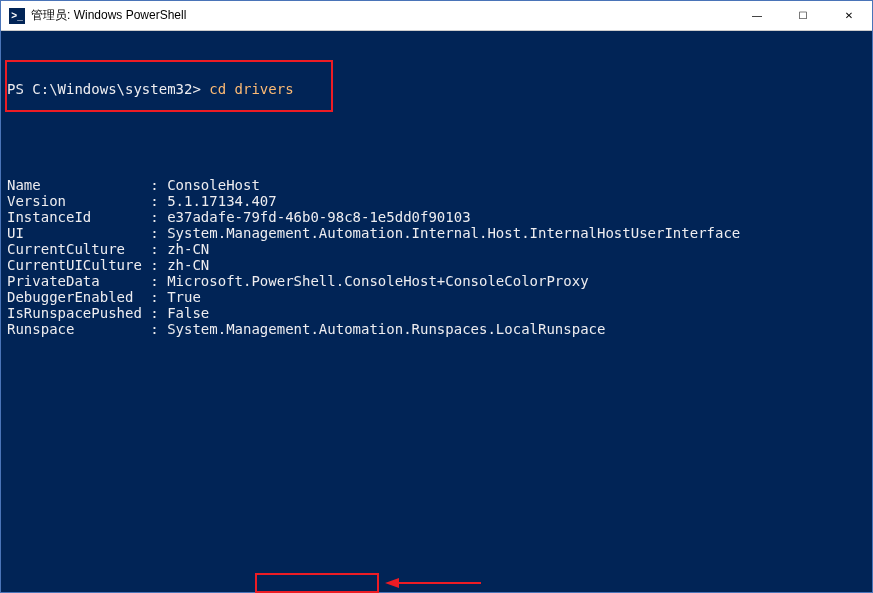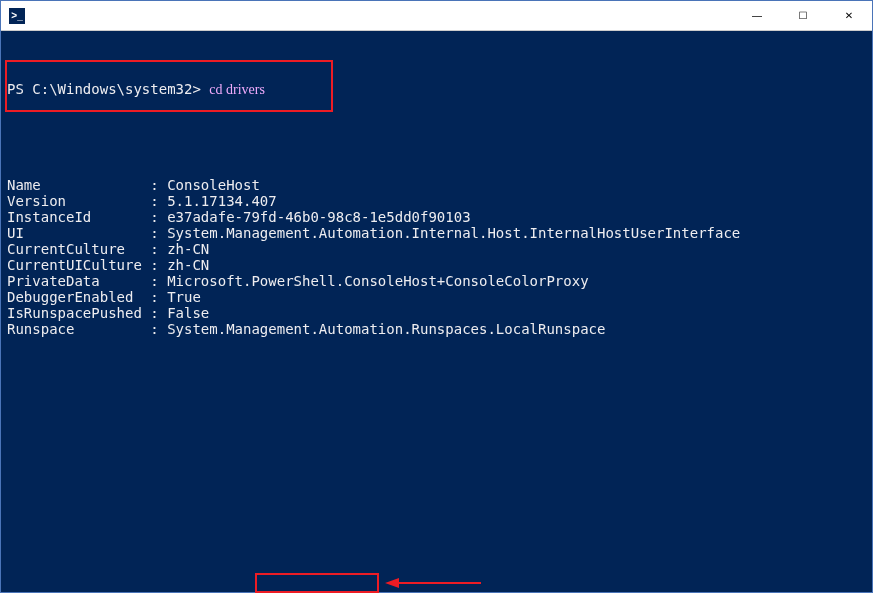--- a/index.html
+++ b/index.html
@@ -32,21 +32,21 @@
   .terminal {
     flex: 1; background: #012456; color: #eeedf0;
     font-family: "NSimSun","SimSun","Consolas",monospace;
     font-size: 14px; line-height: 16px;
     padding: 2px 6px 6px 6px;
     overflow: hidden; position: relative;
     white-space: pre;
   }
   .line { height: 16px; }
   .prompt { color: #eeedf0; }
-  .cmd { color: #f0abfc; font-family: Liberation Serif, serif; }
+  .cmd { color: #fdba74; }
   .hl-box1 {
     position: absolute;
     left: 4px; top: 59px;
     width: 328px; height: 52px;
     border: 2px solid #ed1c24;
     pointer-events: none;
   }
   .hl-box2 {
     position: absolute;
     left: 254px; top: 572px;
@@ -60,20 +60,21 @@
     width: 96px; height: 16px;
     pointer-events: none;
   }
 </style>
 </head>
 <body>
 
 <div class="window">
   <div class="titlebar">
     <span class="icon">&gt;_</span>
+    <span class="title">管理员: Windows PowerShell</span>
     <span class="spacer"></span>
     <span class="winbtn">—</span>
     <span class="winbtn">☐</span>
     <span class="winbtn close">✕</span>
   </div>
 
   <div class="terminal">
 <div class="line"></div>
 <div class="line"><span class="prompt">PS C:\Windows\system32&gt; </span><span class="cmd">cd drivers</span></div>
 <div class="line"></div>

